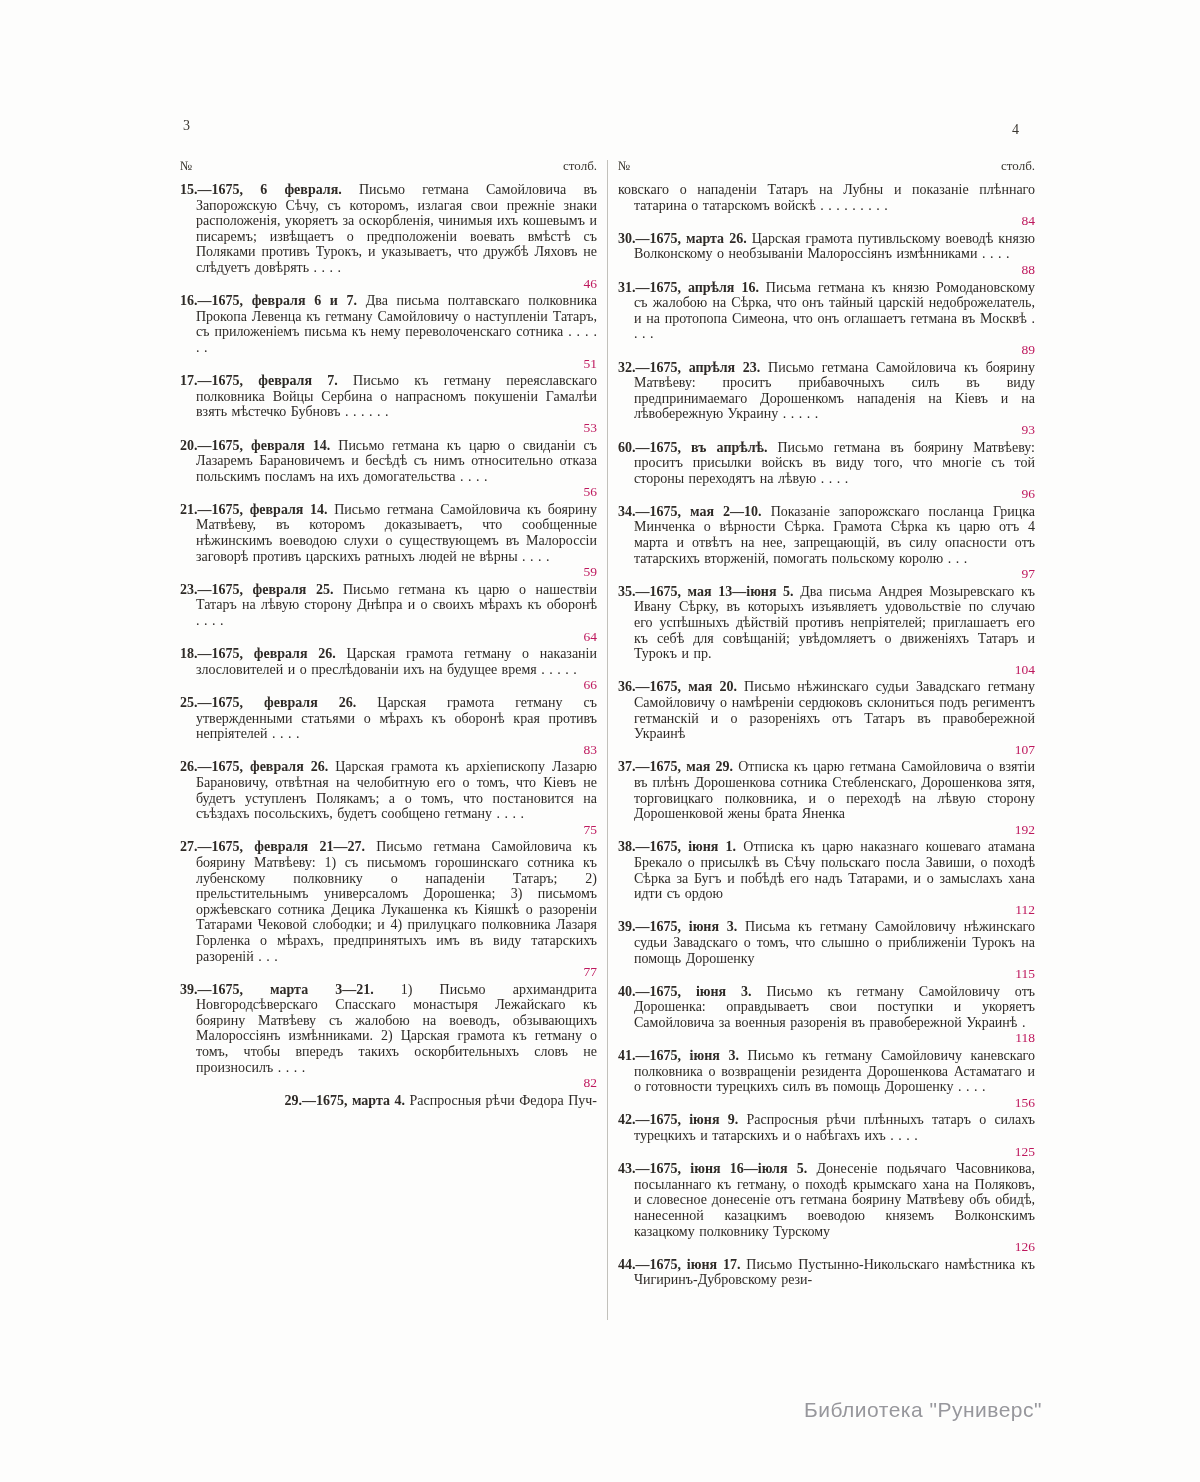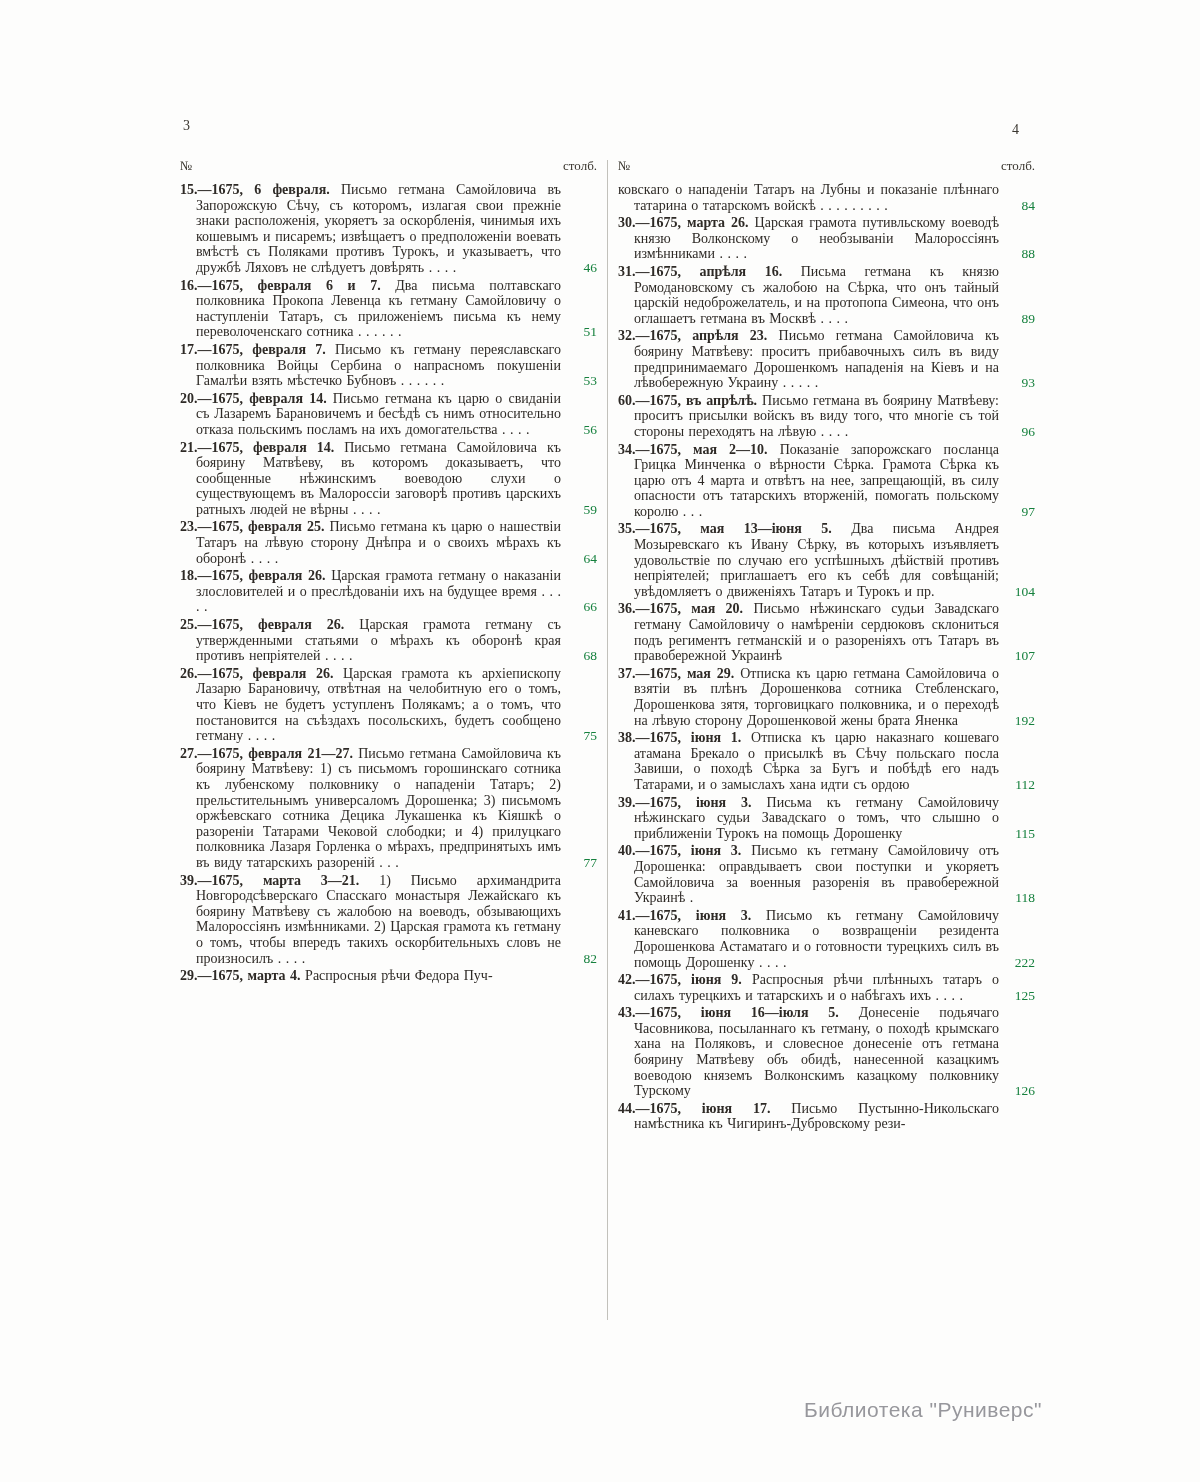--- a/index.html
+++ b/index.html
@@ -40,38 +40,39 @@
   .divider{
     width:1px;
     background:#c2c1bb;
     margin:2px 10px 0 10px;
     min-height:1160px;
   }
   .entry{
     display:flex;
     align-items:flex-end;
     margin-bottom:2px;
+    flex-direction:column;
   }
   .entry-text{
     flex:1;
     font-size:14px;
     line-height:15.6px;
     text-align:justify;
     padding-left:16px;
     text-indent:-16px;
     word-spacing:1px;
   }
   .entry-num,.entry-date{font-weight:bold;}
   .entry-col{
     width:32px;
     text-align:right;
     font-size:13.5px;
     line-height:15.6px;
     padding-left:4px;
-    color:#15803d;
+    color:#be185d;
   }
   .watermark{
     position:absolute;
     right:158px;
     top:1398px;
     font-family:"Liberation Sans","DejaVu Sans",sans-serif;
     font-size:21px;
     color:#97979c;
     letter-spacing:0.5px;
   }
@@ -115,21 +116,21 @@
           <div class="entry">
             <div class="entry-text"><span class="entry-num">23.</span><span class="entry-date">—1675, февраля 25.</span> Письмо гетмана къ царю о нашествіи Татаръ на лѣвую сторону Днѣпра и о своихъ мѣрахъ къ оборонѣ . . . .</div>
             <div class="entry-col">64</div>
           </div>
           <div class="entry">
             <div class="entry-text"><span class="entry-num">18.</span><span class="entry-date">—1675, февраля 26.</span> Царская грамота гетману о наказаніи злословителей и о преслѣдованіи ихъ на будущее время . . . . .</div>
             <div class="entry-col">66</div>
           </div>
           <div class="entry">
             <div class="entry-text"><span class="entry-num">25.</span><span class="entry-date">—1675, февраля 26.</span> Царская грамота гетману съ утвержденными статьями о мѣрахъ къ оборонѣ края противъ непріятелей . . . .</div>
-            <div class="entry-col">68</div>
+            <div class="entry-col">83</div>
           </div>
           <div class="entry">
             <div class="entry-text"><span class="entry-num">26.</span><span class="entry-date">—1675, февраля 26.</span> Царская грамота къ архіепископу Лазарю Барановичу, отвѣтная на челобитную его о томъ, что Кіевъ не будетъ уступленъ Полякамъ; а о томъ, что постановится на съѣздахъ посольскихъ, будетъ сообщено гетману . . . .</div>
             <div class="entry-col">75</div>
           </div>
           <div class="entry">
             <div class="entry-text"><span class="entry-num">27.</span><span class="entry-date">—1675, февраля 21—27.</span> Письмо гетмана Самойловича къ боярину Матвѣеву: 1) съ письмомъ горошинскаго сотника къ лубенскому полковнику о нападеніи Татаръ; 2) прельстительнымъ универсаломъ Дорошенка; 3) письмомъ оржѣевскаго сотника Децика Лукашенка къ Кіяшкѣ о разореніи Татарами Чековой слободки; и 4) прилуцкаго полковника Лазаря Горленка о мѣрахъ, предпринятыхъ имъ въ виду татарскихъ разореній . . .</div>
             <div class="entry-col">77</div>
           </div>
           <div class="entry">
@@ -194,21 +195,21 @@
           <div class="entry">
             <div class="entry-text"><span class="entry-num">39.</span><span class="entry-date">—1675, іюня 3.</span> Письма къ гетману Самойловичу нѣжинскаго судьи Завадскаго о томъ, что слышно о приближеніи Турокъ на помощь Дорошенку</div>
             <div class="entry-col">115</div>
           </div>
           <div class="entry">
             <div class="entry-text"><span class="entry-num">40.</span><span class="entry-date">—1675, іюня 3.</span> Письмо къ гетману Самойловичу отъ Дорошенка: оправдываетъ свои поступки и укоряетъ Самойловича за военныя разоренія въ правобережной Украинѣ .</div>
             <div class="entry-col">118</div>
           </div>
           <div class="entry">
             <div class="entry-text"><span class="entry-num">41.</span><span class="entry-date">—1675, іюня 3.</span> Письмо къ гетману Самойловичу каневскаго полковника о возвращеніи резидента Дорошенкова Астаматаго и о готовности турецкихъ силъ въ помощь Дорошенку . . . .</div>
-            <div class="entry-col">222</div>
+            <div class="entry-col">156</div>
           </div>
           <div class="entry">
             <div class="entry-text"><span class="entry-num">42.</span><span class="entry-date">—1675, іюня 9.</span> Распросныя рѣчи плѣнныхъ татаръ о силахъ турецкихъ и татарскихъ и о набѣгахъ ихъ . . . .</div>
             <div class="entry-col">125</div>
           </div>
           <div class="entry">
             <div class="entry-text"><span class="entry-num">43.</span><span class="entry-date">—1675, іюня 16—іюля 5.</span> Донесеніе подьячаго Часовникова, посыланнаго къ гетману, о походѣ крымскаго хана на Поляковъ, и словесное донесеніе отъ гетмана боярину Матвѣеву объ обидѣ, нанесенной казацкимъ воеводою княземъ Волконскимъ казацкому полковнику Турскому</div>
             <div class="entry-col">126</div>
           </div>
           <div class="entry">

